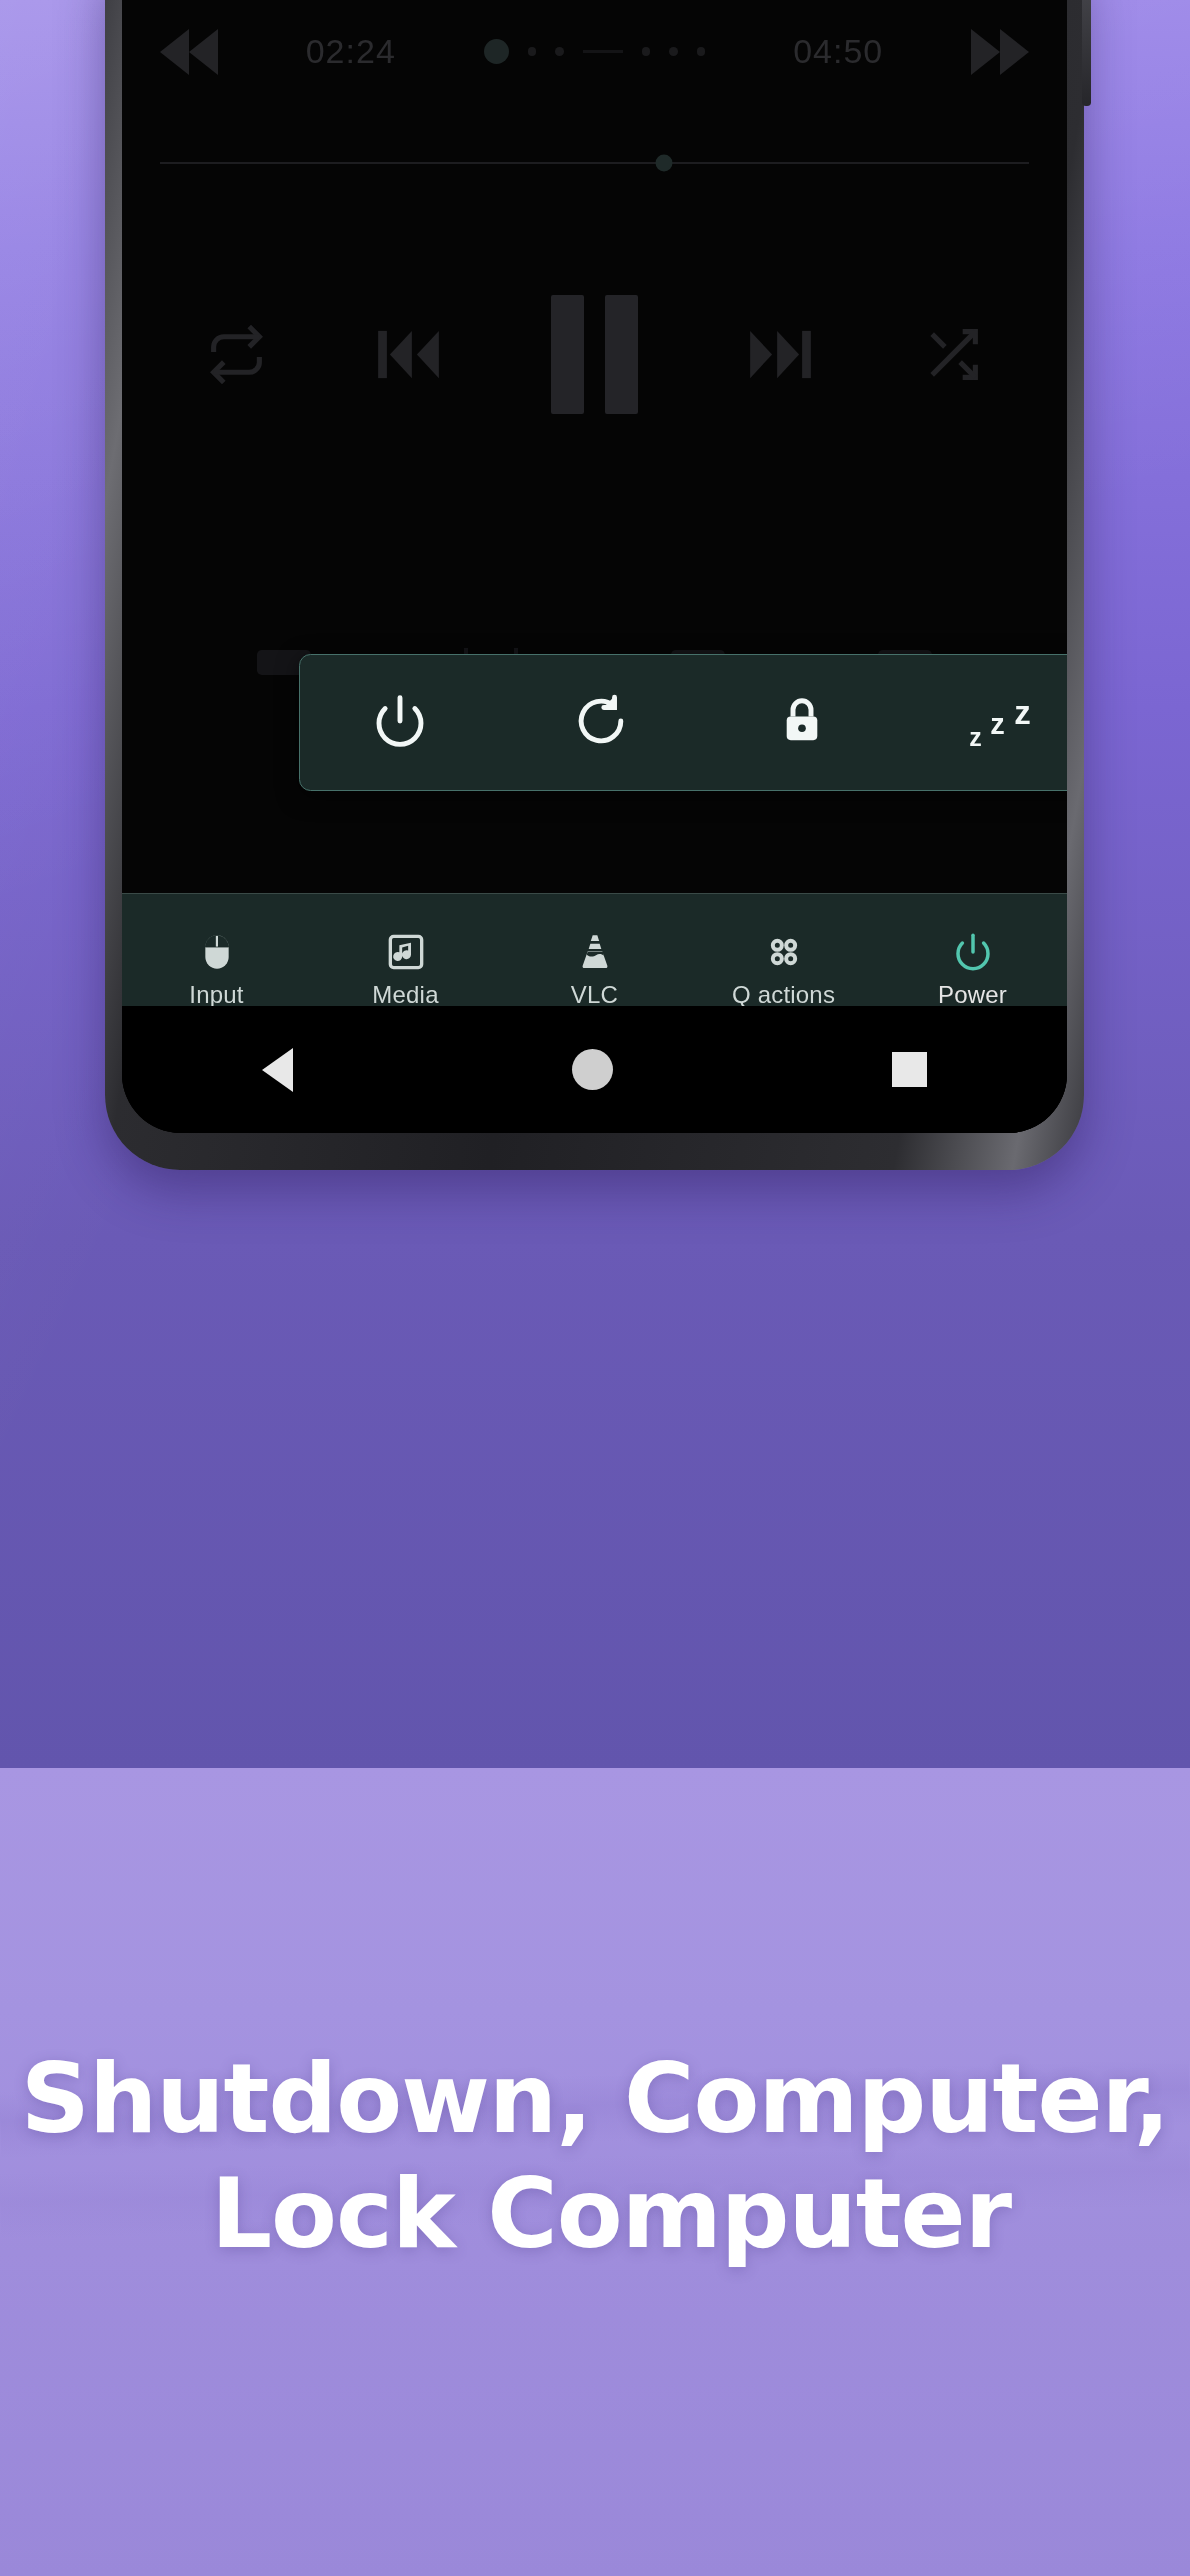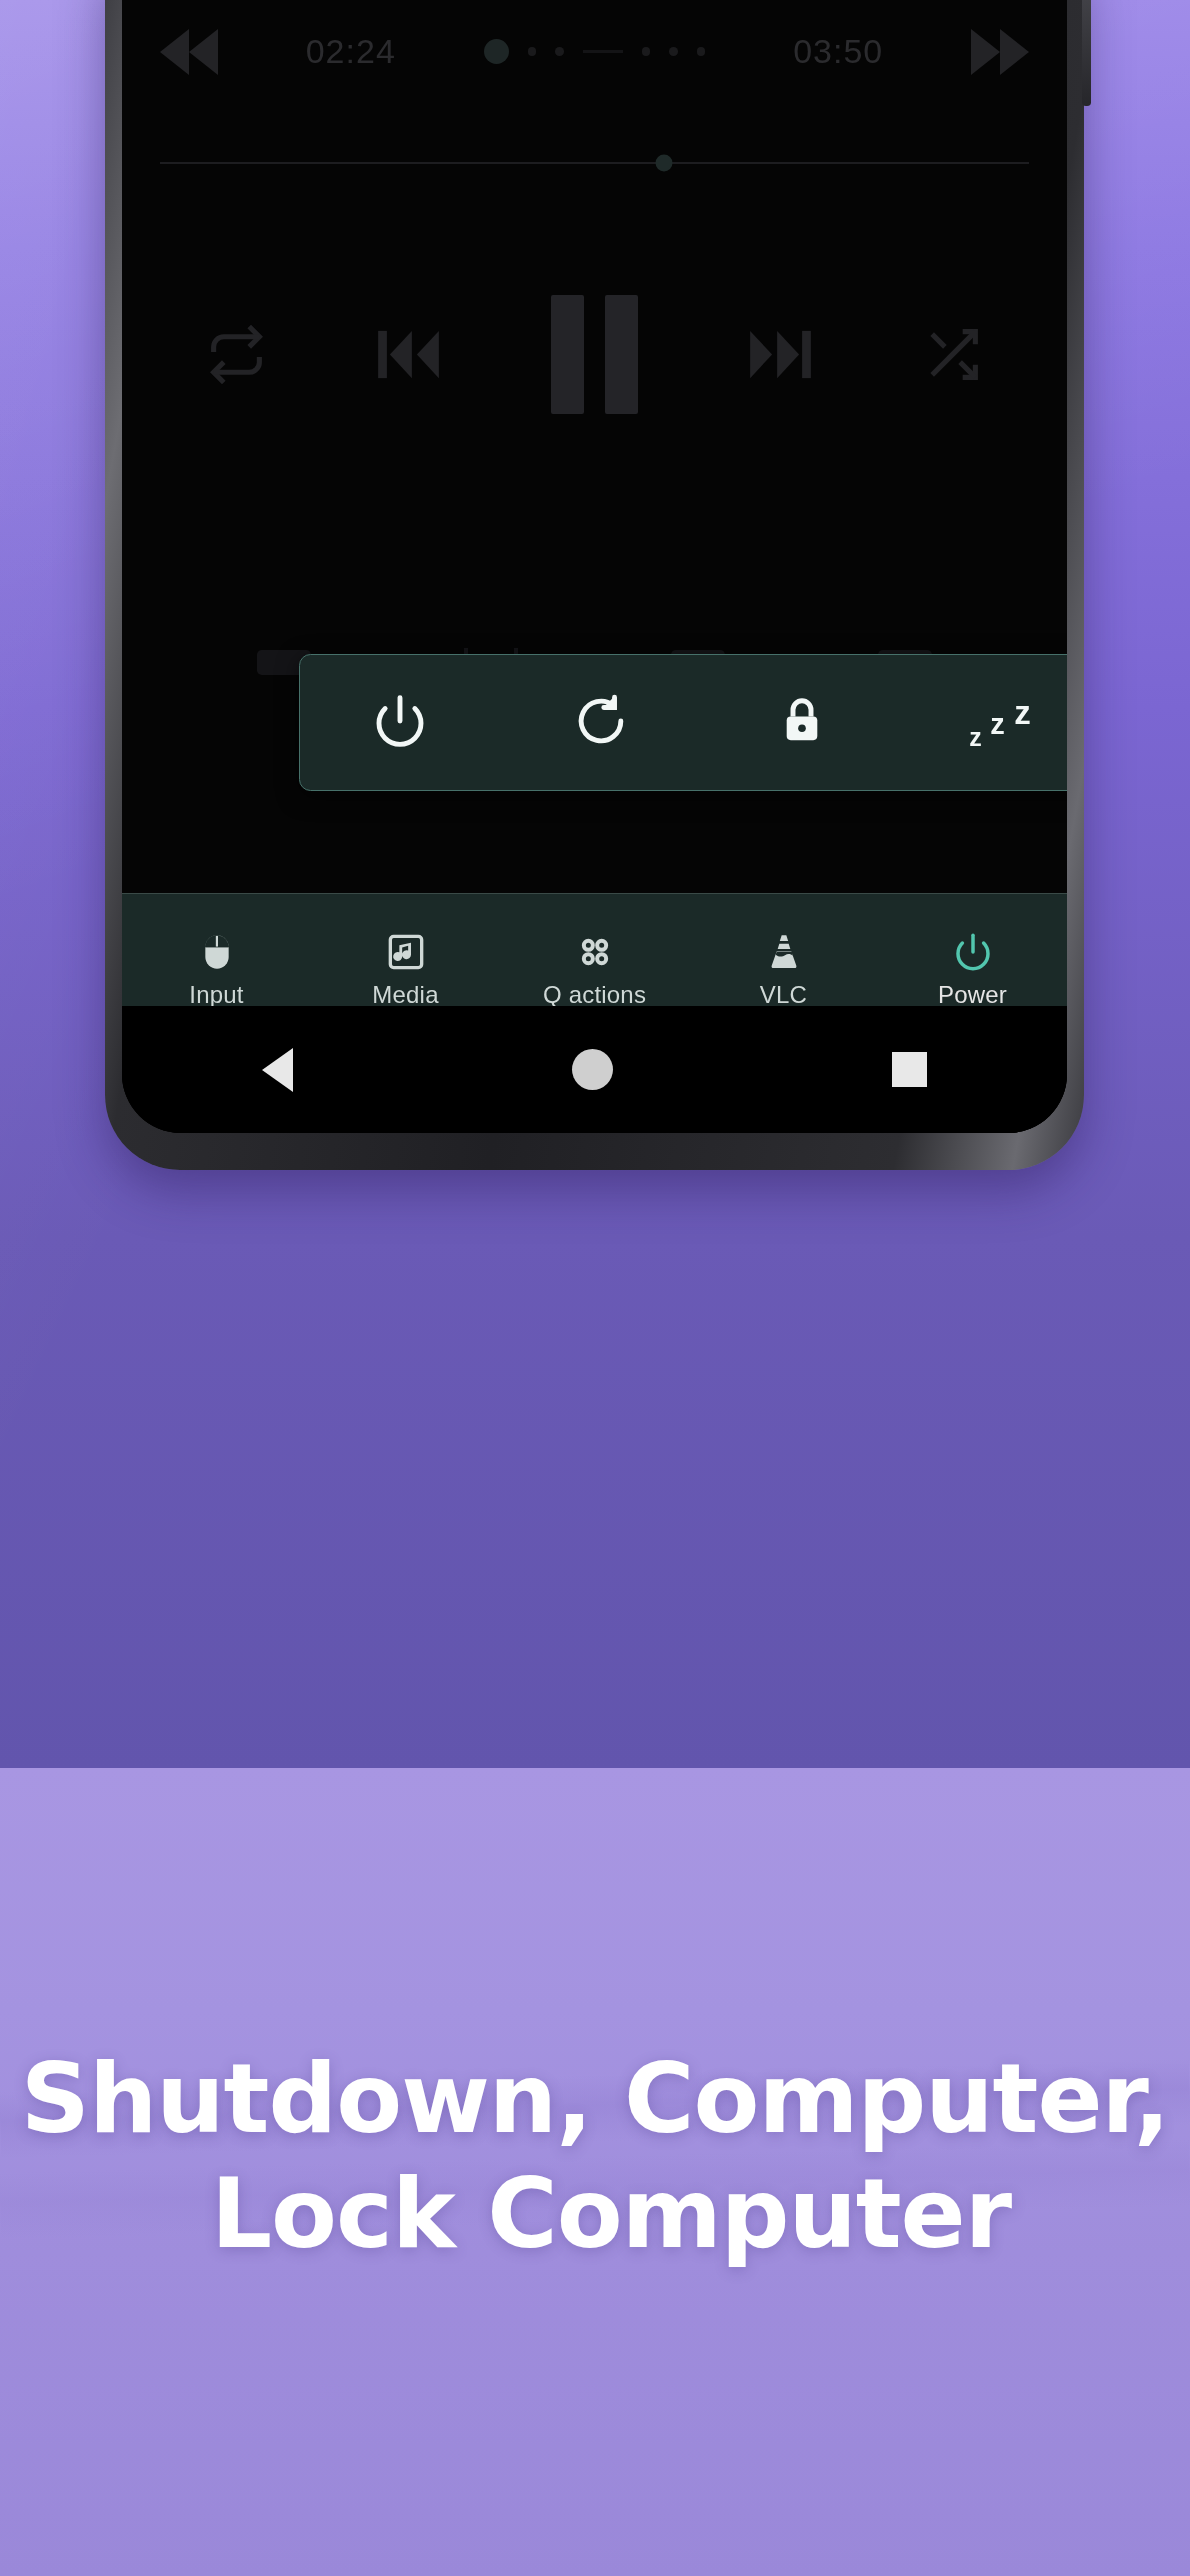--- a/index.html
+++ b/index.html
@@ -203,21 +203,21 @@
         <div class="time-lbl">02:24</div>
         <div class="dots">
           <div class="big"></div>
             <div class="sm"></div>
           <div class="sm"></div>
             <div class="bar"></div>
             <div class="sm"></div>
           <div class="sm"></div>
             <div class="sm"></div>
         </div>
-        <div class="time-lbl">03:50</div>
+        <div class="time-lbl">04:50</div>
         <div class="tri-ff">
           <div class="tri r"></div>
             <div class="tri r"></div>
         </div>
       </div>
 
       <div class="slider-row">
         <div class="slider-track">
           <div class="slider-knob"></div>
         </div>
@@ -328,42 +328,42 @@
             <svg width="40" height="40" viewBox="0 0 24 24">
               <rect x="2.6" y="2.6" width="18.8" height="18.8" rx="2" fill="none" stroke="#cfd8d6" stroke-width="2"></rect>
               <path d="M15 6.4v7.2a2.7 2.7 0 1 1-1.7-2.5V8.3l-3.6 1v5.4a2.7 2.7 0 1 1-1.7-2.5V7.9z" fill="#cfd8d6"></path>
             </svg>
           </span>
           <span class="lbl">Media</span>
         </div>
 
         <div class="tab">
           <span>
+            <svg width="40" height="40" viewBox="0 0 24 24">
+              <path d="M10.6 2h2.8l1.1 3.4h-5z" fill="#cfd8d6"></path>
+              <path d="M9.2 7.1h5.6l1.0 3.1H8.2z" fill="#cfd8d6"></path>
+              <path d="M7.6 11.7h8.8l3.0 8.6a1 1 0 0 1-.95 1.35H5.55A1 1 0 0 1 4.6 20.3z" fill="#cfd8d6"></path>
+              <path d="M7.0 13.6c1.9 1.6 4.2 1.3 5.6.3 1.6-1.1 3.4-.9 4.7.2l-.6-2.1H7.6z" fill="#1b2a28"></path>
+            </svg>
+          </span>
+          <span class="lbl">VLC</span>
+        </div>
+
+        <div class="tab">
+          <span>
             <svg width="40" height="40" viewBox="0 0 24 24" fill="none" stroke="#cfd8d6" stroke-width="2.4">
               <circle cx="8" cy="8" r="2.7"></circle>
                 <circle cx="16" cy="8" r="2.7"></circle>
               <circle cx="8" cy="16" r="2.7"></circle>
                 <circle cx="16" cy="16" r="2.7"></circle>
             </svg>
           </span>
           <span class="lbl">Q actions</span>
         </div>
 
-        <div class="tab">
-          <span>
-            <svg width="40" height="40" viewBox="0 0 24 24">
-              <path d="M10.6 2h2.8l1.1 3.4h-5z" fill="#cfd8d6"></path>
-              <path d="M9.2 7.1h5.6l1.0 3.1H8.2z" fill="#cfd8d6"></path>
-              <path d="M7.6 11.7h8.8l3.0 8.6a1 1 0 0 1-.95 1.35H5.55A1 1 0 0 1 4.6 20.3z" fill="#cfd8d6"></path>
-              <path d="M7.0 13.6c1.9 1.6 4.2 1.3 5.6.3 1.6-1.1 3.4-.9 4.7.2l-.6-2.1H7.6z" fill="#1b2a28"></path>
-            </svg>
-          </span>
-          <span class="lbl">VLC</span>
-        </div>
-
         <div class="tab active">
           <span>
             <svg width="40" height="40" viewBox="0 0 24 24" fill="none" stroke="#52c6ae" stroke-width="2.1" stroke-linecap="round">
               <path d="M18.36 6.64a9 9 0 1 1-12.73 0"></path>
                 <line x1="12" y1="2" x2="12" y2="12"></line>
             </svg>
           </span>
           <span class="lbl">Power</span>
         </div>
 

